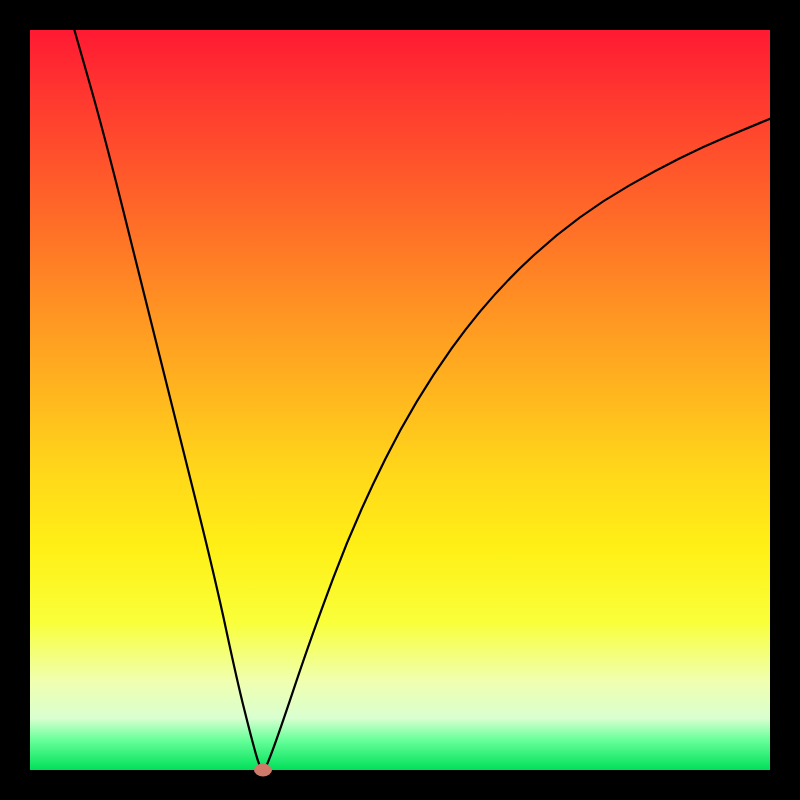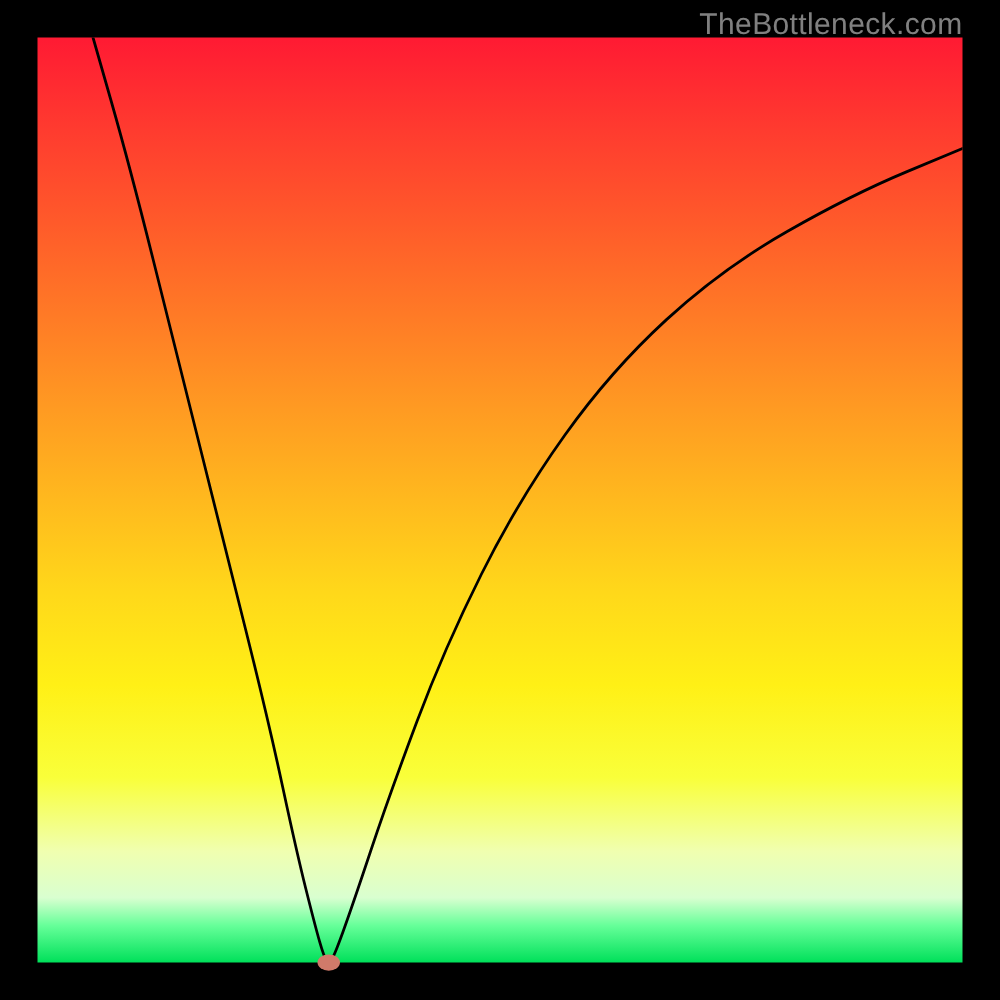--- a/index.html
+++ b/index.html
@@ -64,20 +64,19 @@
     background: #d07a6a;
     border-radius: 50%;
     z-index: 3;
     transform: translate(-50%, -50%);
   }
 </style>
 </head>
 <body>
 
 <div class="chart-container">
-  <div class="watermark">TheBottleneck.com</div>
   <div class="plot-area">
     <svg class="curve" viewBox="0 0 740 740" preserveAspectRatio="none">
       <path id="curve-path" d="M 44.40 0.00 Q 44.40 0.00 59.20 51.80 Q 74.00 103.60 92.50 177.60 Q 111.00 251.60 129.50 325.60 Q 148.00 399.60 166.50 473.60 Q 185.00 547.60 196.10 599.40 Q 207.20 651.20 214.60 680.80 Q 222.00 710.40 225.70 723.35 Q 229.40 736.30 231.25 738.15 Q 233.10 740.00 234.95 738.15 Q 236.80 736.30 244.20 715.95 Q 251.60 695.60 266.40 651.20 Q 281.20 606.80 303.40 547.60 Q 325.60 488.40 355.20 429.20 Q 384.80 370.00 421.80 318.20 Q 458.80 266.40 503.20 225.70 Q 547.60 185.00 599.40 155.40 Q 651.20 125.80 695.60 107.30 T 740.00 88.80 " stroke="#000" stroke-width="2.2" fill="none" stroke-linecap="round" stroke-linejoin="round"></path>
     </svg>
     <div id="marker" class="marker" style="left: 233.1px; top: 740px;"></div>
   </div>
 </div>
 
 </body></html>

